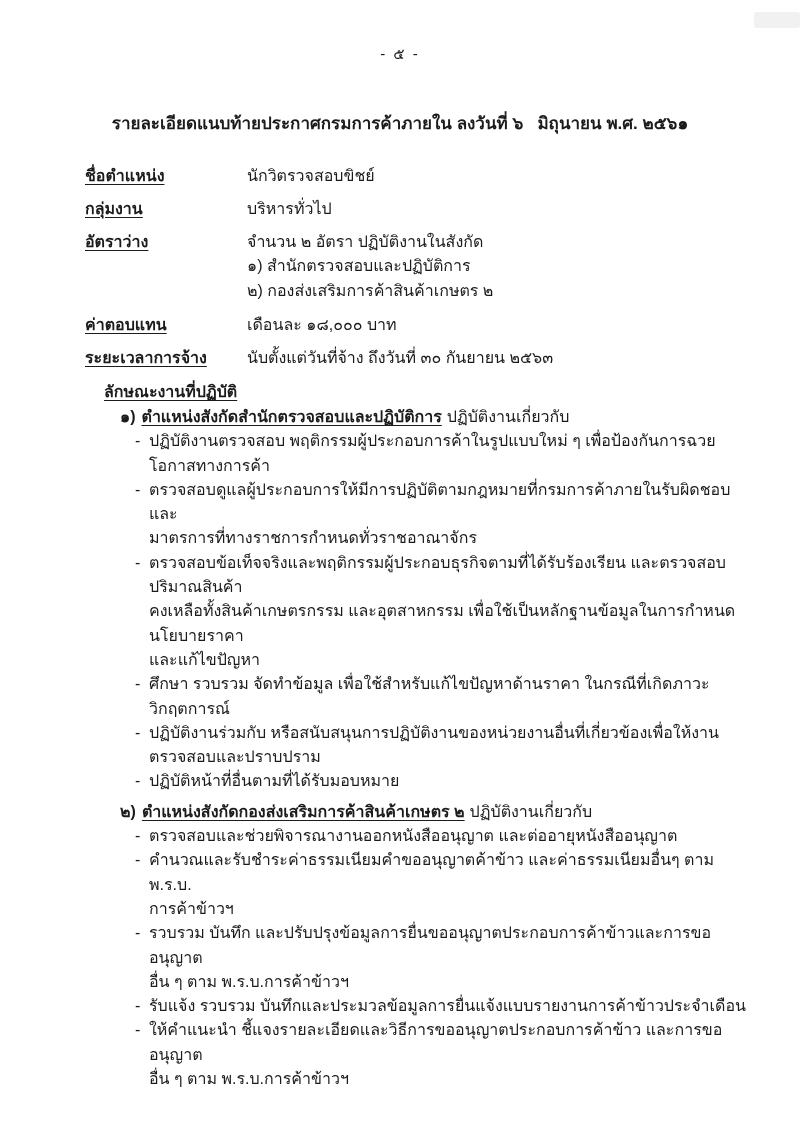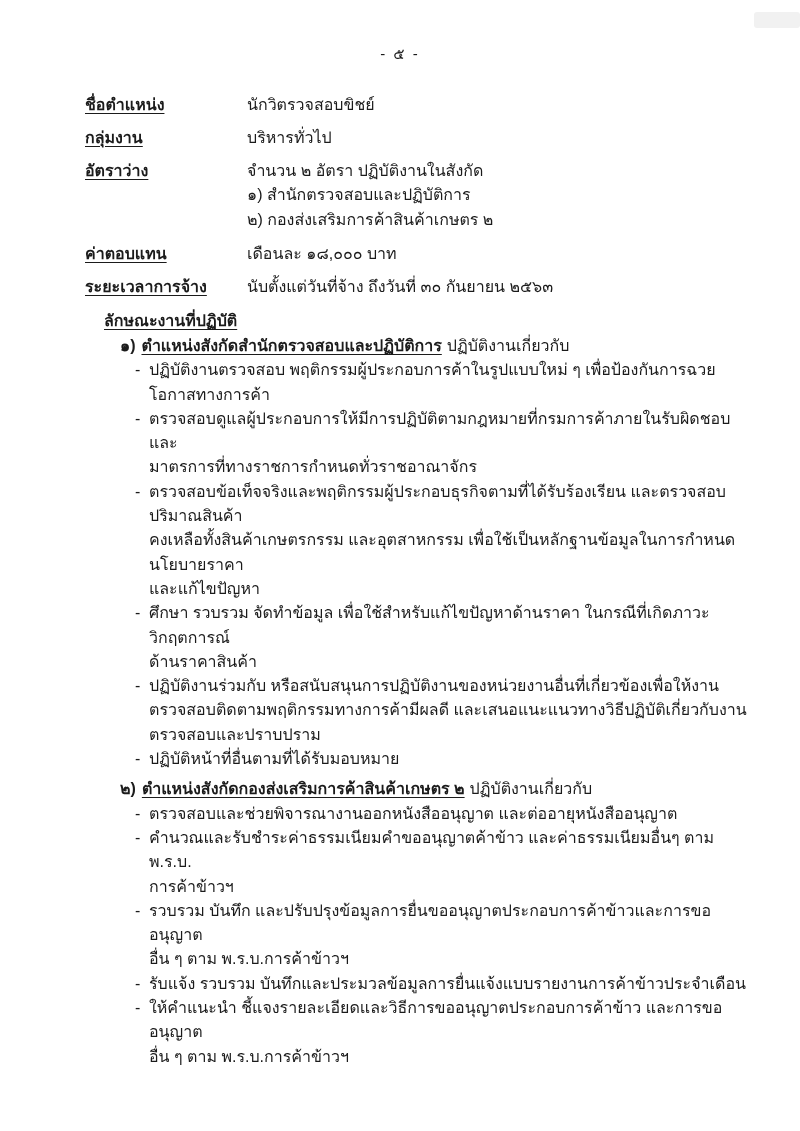--- a/index.html
+++ b/index.html
@@ -79,20 +79,21 @@
 </style>
 </head>
 <body>
 
 <div class="page">
 
   <div class="corner-smudge"></div>
 
   <div class="pgnum">- ๕ -</div>
 
+  <div class="title">รายละเอียดแนบท้ายประกาศกรมการค้าภายใน ลงวันที่ ๖   มิถุนายน พ.ศ. ๒๕๖๑</div>
 
   <div class="info">
 
     <div class="row">
       <span class="label">ชื่อตำแหน่ง</span>
       <span class="value">นักวิตรวจสอบขิชย์</span>
     </div>
 
     <div class="row">
       <span class="label">กลุ่มงาน</span>
@@ -138,26 +139,24 @@
       </div>
       <div class="bullet">
         <span class="dash">-</span>
         <span class="bline">ตรวจสอบข้อเท็จจริงและพฤติกรรมผู้ประกอบธุรกิจตามที่ได้รับร้องเรียน และตรวจสอบปริมาณสินค้า</span>
         <span class="bline">คงเหลือทั้งสินค้าเกษตรกรรม และอุตสาหกรรม เพื่อใช้เป็นหลักฐานข้อมูลในการกำหนดนโยบายราคา</span>
         <span class="bline">และแก้ไขปัญหา</span>
       </div>
       <div class="bullet">
         <span class="dash">-</span>
         <span class="bline">ศึกษา รวบรวม จัดทำข้อมูล เพื่อใช้สำหรับแก้ไขปัญหาด้านราคา ในกรณีที่เกิดภาวะวิกฤตการณ์</span>
-        <span class="bline">ด้านราคาสินค้า</span>
       </div>
       <div class="bullet">
         <span class="dash">-</span>
         <span class="bline">ปฏิบัติงานร่วมกับ หรือสนับสนุนการปฏิบัติงานของหน่วยงานอื่นที่เกี่ยวข้องเพื่อให้งาน</span>
-        <span class="bline">ตรวจสอบติดตามพฤติกรรมทางการค้ามีผลดี และเสนอแนะแนวทางวิธีปฏิบัติเกี่ยวกับงาน</span>
         <span class="bline">ตรวจสอบและปราบปราม</span>
       </div>
       <div class="bullet">
         <span class="dash">-</span>
         <span class="bline">ปฏิบัติหน้าที่อื่นตามที่ได้รับมอบหมาย</span>
       </div>
     </div>
   </div>
 
   <div class="section sec2">

